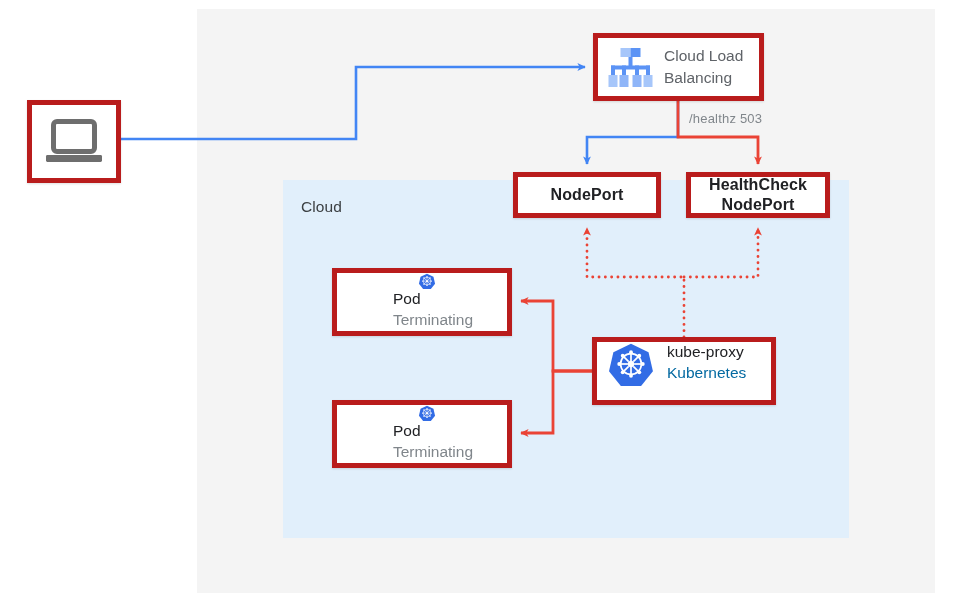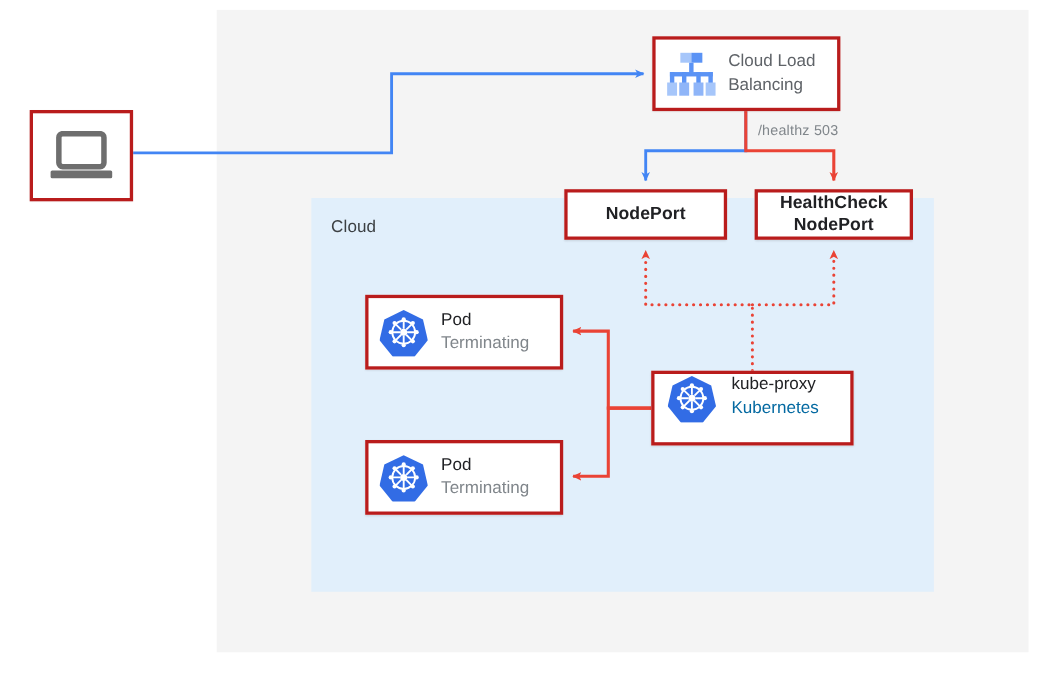--- a/index.html
+++ b/index.html
@@ -38,21 +38,21 @@
     left: 301px; top: 198px;
     font-size: 15.5px;
     color: #3C4043;
     letter-spacing: .1px;
     white-space: nowrap;
   }
 
   
   .card {
     background: #ffffff;
-    border: 3px solid #b91c1c;
+    border: 5px solid #b91c1c;
     box-sizing: border-box;
     box-shadow: 0 1px 2px rgba(0,0,0,.12);
   }
 
   
   .host-card {
     left: 27px; top: 100px;
     width: 94px; height: 83px;
     display: flex; align-items: center; justify-content: center;
   }
@@ -85,20 +85,21 @@
     letter-spacing: .1px;
   }
   .np-nodeport { left: 513px; top: 172px; width: 148px; height: 46px; }
   .np-health   { left: 686px; top: 172px; width: 144px; height: 46px; }
 
   
   .pod-card {
     width: 180px; height: 68px;
     display: flex; align-items: center;
     padding-left: 10px;
+    flex-direction: column;
   }
   .pod-1 { left: 332px; top: 268px; }
   .pod-2 { left: 332px; top: 400px; }
   .pod-text { margin-left: 12px; }
   .pod-title {
     font-size: 15.5px;
     color: #202124;
     line-height: 1.35;
     white-space: nowrap;
   }

